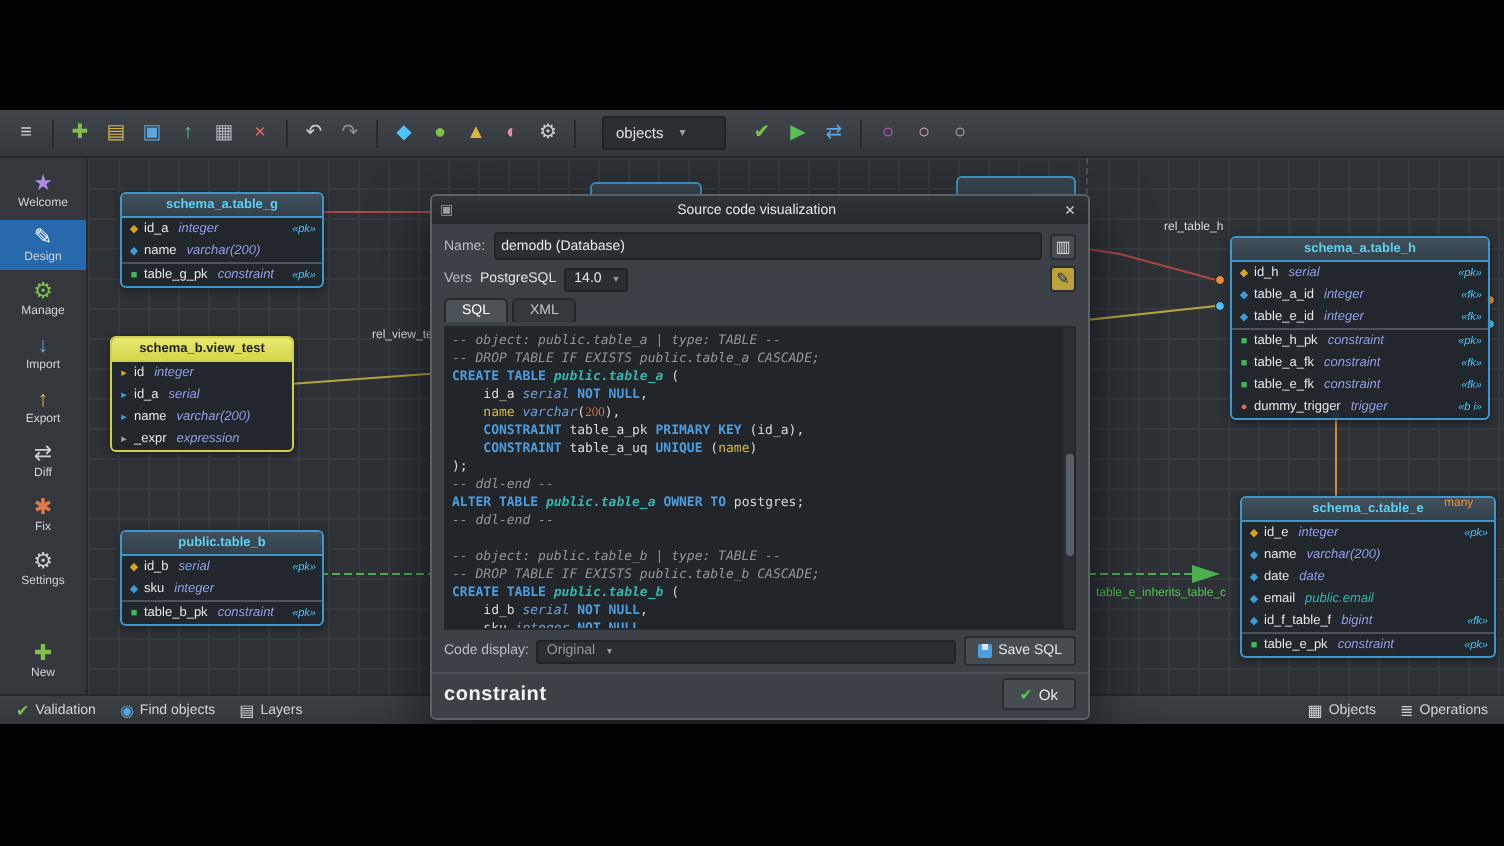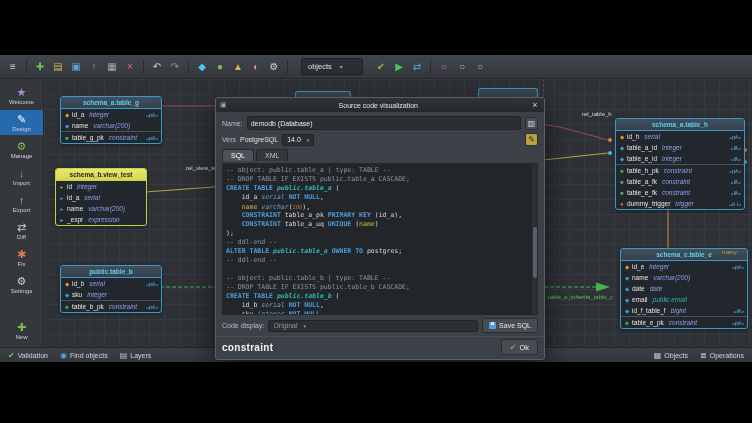--- a/index.html
+++ b/index.html
@@ -74,21 +74,21 @@
           display:flex;align-items:center;gap:6px;padding:0 4px;box-sizing:border-box;}
   .fcombo .arrow{font-size:5px;color:#9aa0a6;}
   .tabs{display:flex;gap:2px;margin-bottom:-1px;z-index:2;}
   .tab{padding:2px 8px;font-size:7px;color:#c3c8cd;background:#34383d;border:1px solid #24272b;border-bottom:none;border-radius:3px 3px 0 0;}
   .tab.active{background:#4b5258;color:#fff;}
   .codebox{position:relative;flex:1;border:1px solid #24272b;background:#222529;display:flex;overflow:hidden;min-height:0;}
   .gutter{width:15px;background:#2c3034;color:#8a949c;font:6.5px/9px "DejaVu Sans Mono",monospace;text-align:right;
           padding:2px 2px 0 0;box-sizing:border-box;}
   .codearea{flex:1;font:6.5px/9px "DejaVu Sans Mono",monospace;padding:2px 0 0 3px;white-space:pre;color:#d8d8d8;overflow:hidden;}
   .codeline{height:9px;}
-  .cm{color:#8e979e;} .kw{color:#4d9de0;font-weight:bold;} .id{color:#35b5ad;font-style:italic;font-weight:bold;}
+  .cm{color:#8e979e;font-style:italic;} .kw{color:#4d9de0;font-weight:bold;} .id{color:#35b5ad;font-style:italic;font-weight:bold;}
   .ty{color:#6f9fdf;font-style:italic;} .nm{color:#d2b64b;} .nu{color:#d4704a;font-family:Liberation Serif, serif;} .pl{color:#d8d8d8;}
   .vscroll{position:absolute;right:0;top:0;bottom:0;width:5px;background:#2c3034;border-left:1px solid #24272b;}
   .vthumb{position:absolute;left:0.5px;width:4px;top:42%;height:34%;background:#596068;border-radius:2px;}
   .savebtn{display:flex;align-items:center;gap:3px;height:13px;padding:0 6px;background:#464c52;border:1px solid #2a2e32;
            border-radius:2px;font-size:7px;color:#e4e6e8;margin-left:auto;}
   .floppy{width:7px;height:7px;background:#4d9de0;border-radius:1px;position:relative;}
   .floppy:after{content:"";position:absolute;left:2px;top:0;width:3px;height:2.5px;background:#d8e4ee;}
   .dlg-foot2{display:flex;align-items:center;padding:2px 6px 4px;border-top:1px solid #4a5056;}
   .logo{font-weight:bold;font-size:10px;color:#f2f3f4;letter-spacing:.3px;}
   .okbtn{margin-left:auto;display:flex;align-items:center;gap:3px;height:14px;padding:0 8px;background:#464c52;

